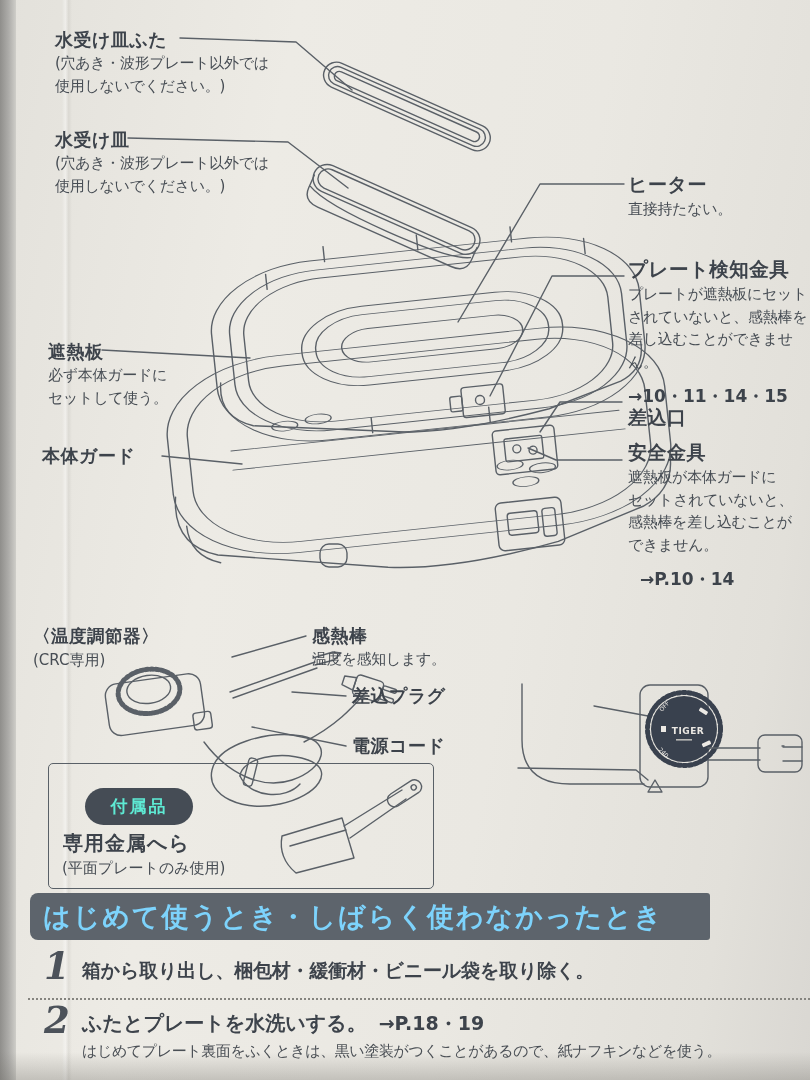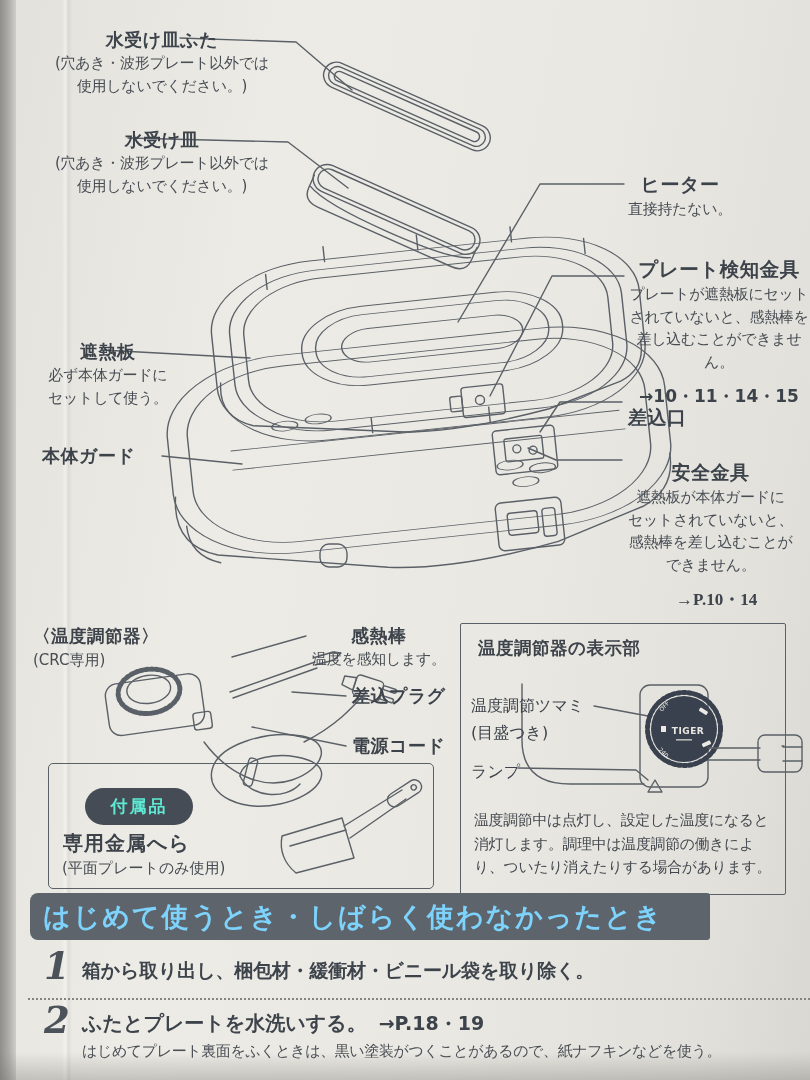--- a/index.html
+++ b/index.html
@@ -9,21 +9,21 @@
     font-family:"DejaVu Sans",sans-serif;color:#3d434b;
   }
   .left-edge{position:absolute;left:0;top:0;bottom:0;width:16px;
     background:linear-gradient(to right,#8f8e8b,#aeadaa 55%,#cfcec9 100%);}
   .crease{position:absolute;left:62px;top:0;bottom:0;width:10px;
     background:linear-gradient(to right,rgba(255,255,255,0),rgba(255,255,255,.38),rgba(140,138,132,.12),rgba(255,255,255,0));}
   .bottom-shadow{position:absolute;left:0;bottom:0;width:100%;height:28px;
     background:linear-gradient(to bottom,rgba(110,108,102,0),rgba(110,108,102,.32));}
   svg.art{position:absolute;left:0;top:0;pointer-events:none;}
 
-  .lbl{position:absolute;text-align:center;}
+  .lbl{position:absolute;}
   .lbl .t{font-weight:bold;font-size:18px;letter-spacing:.5px;white-space:nowrap;}
   .lbl .n{font-size:15px;line-height:1.5;white-space:pre-line;color:#474d54;letter-spacing:-.3px;}
   .lbl .r{font-size:17px;font-weight:600;margin-top:12px;white-space:nowrap;}
 
   .disp-box{position:absolute;left:460px;top:623px;width:324px;height:270px;
     border:1.6px solid #596067;border-radius:2px;}
   .disp-title{position:absolute;left:17px;top:12px;font-size:17.5px;font-weight:600;letter-spacing:.5px;}
   .disp-knob{position:absolute;left:10px;top:72px;font-size:16px;}
   .disp-knob2{position:absolute;left:10px;top:99px;font-size:16px;}
   .disp-lamp{position:absolute;left:10px;top:138px;font-size:16px;}
@@ -231,21 +231,21 @@
     <div class="n">プレートが遮熱板にセット
 されていないと、感熱棒を
 差し込むことができません。</div>
     <div class="r">→10・11・14・15</div>
   </div>
 
   <div class="lbl" style="left:628px;top:392px;margin-top:13px;">
     <div class="t" style="font-size:19px;">差込口</div>
   </div>
 
-  <div class="lbl" style="left:628px;top:460px;font-family:Liberation Serif, serif;">
+  <div class="lbl" style="left:628px;top:440px;">
     <div class="t" style="font-size:19px;">安全金具</div>
     <div class="n">遮熱板が本体ガードに
 セットされていないと、
 感熱棒を差し込むことが
 できません。</div>
     <div class="r" style="margin-left:12px;">→P.10・14</div>
   </div>
 
   <div class="lbl" style="left:48px;top:340px;">
     <div class="t">遮熱板</div>
@@ -266,27 +266,20 @@
   </div>
 
   <div class="lbl" style="left:352px;top:684px;">
     <div class="t">差込プラグ</div>
   </div>
 
   <div class="lbl" style="left:352px;top:734px;">
     <div class="t">電源コード</div>
   </div>
 
-  <div class="disp-box">
-    <div class="disp-title">温度調節器の表示部</div>
-    <div class="disp-knob">温度調節ツマミ</div>
-    <div class="disp-knob2">(目盛つき)</div>
-    <div class="disp-lamp">ランプ</div>
-    <div class="disp-body">温度調節中は点灯し、設定した温度になると消灯します。調理中は温度調節の働きにより、ついたり消えたりする場合があります。</div>
-  </div>
 
   <div class="acc-box">
     <div class="acc-badge">付属品</div>
     <div class="acc-name">専用金属へら</div>
     <div class="acc-note">(平面プレートのみ使用)</div>
   </div>
 
   <div class="banner">はじめて使うとき・しばらく使わなかったとき</div>
 
   <div class="step-num" style="left:44px;top:944px;">1</div>

